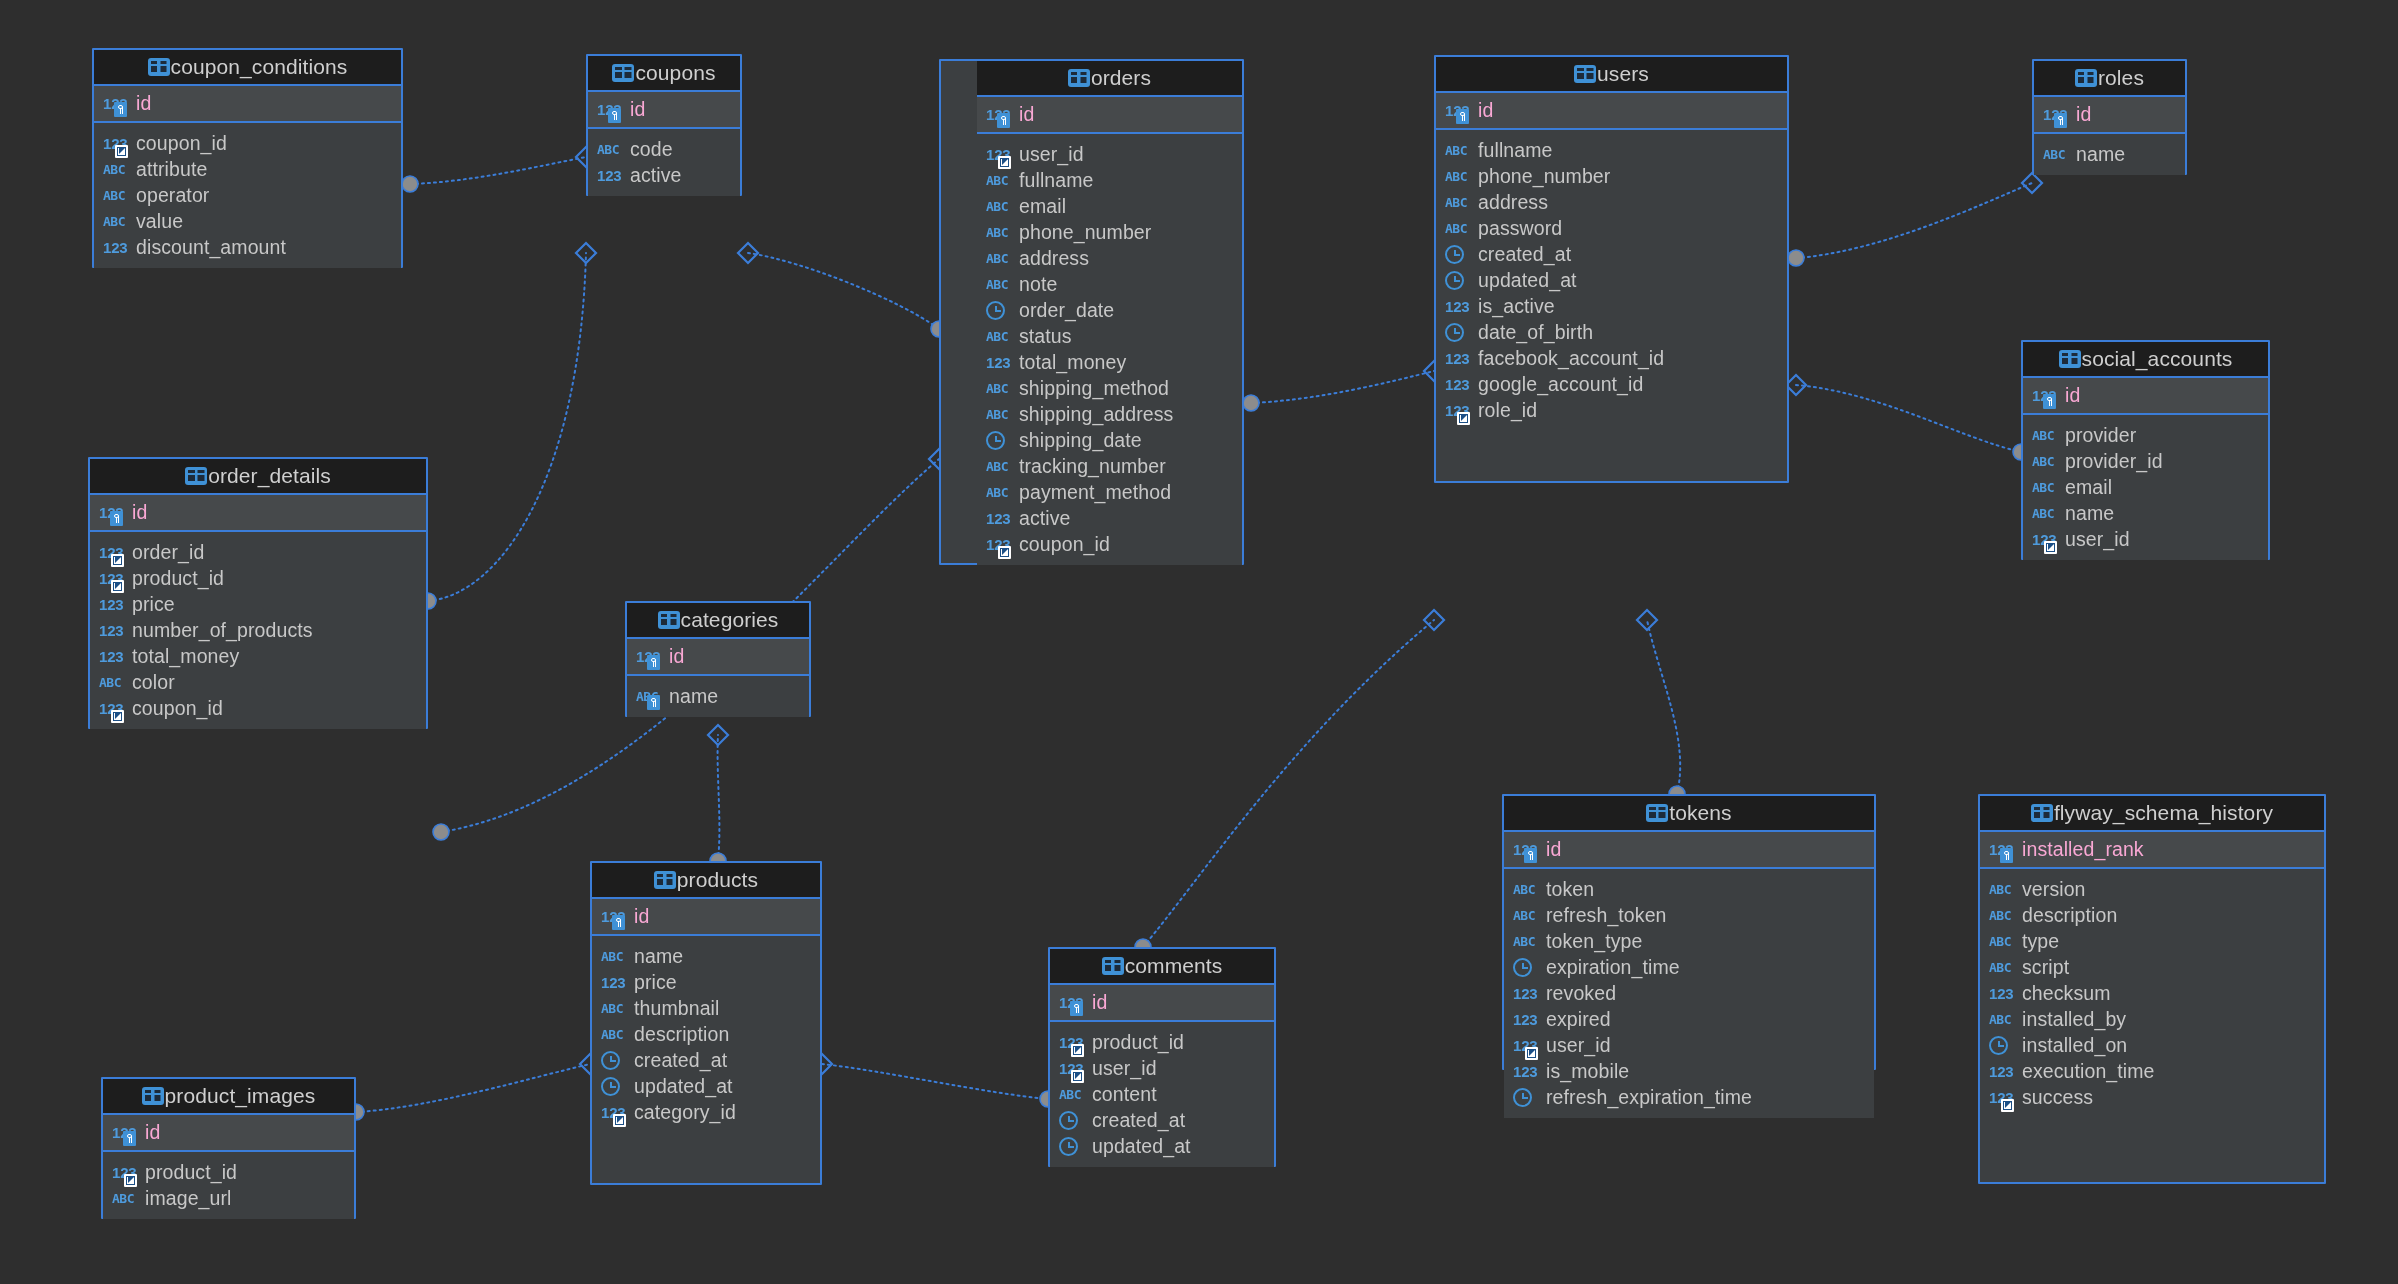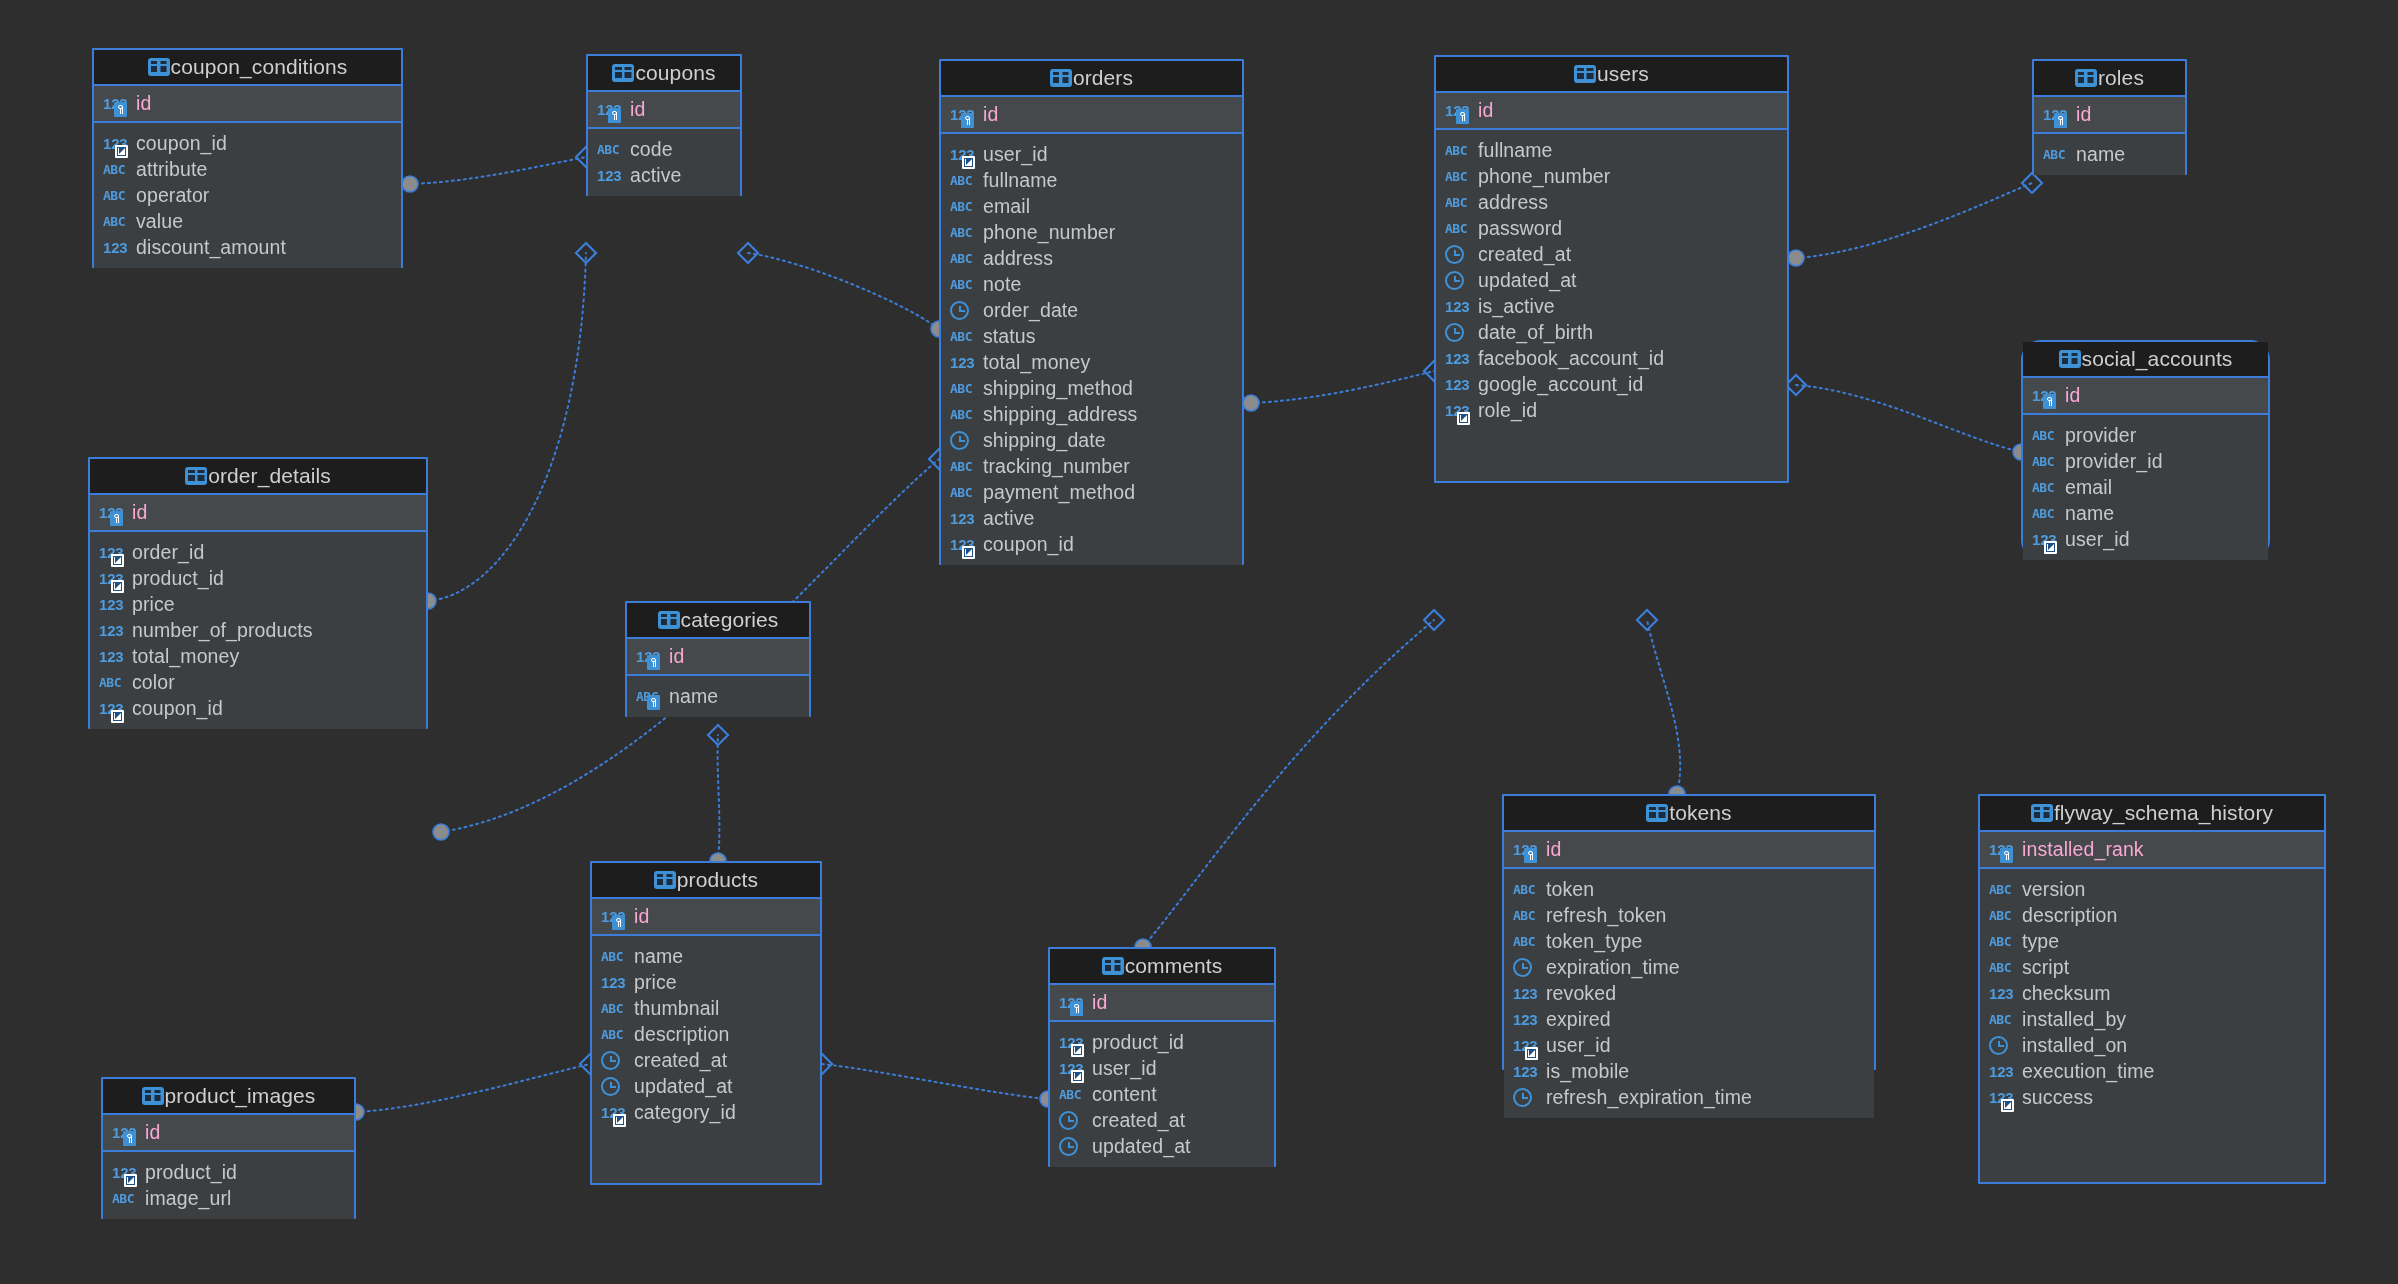--- a/index.html
+++ b/index.html
@@ -346,21 +346,21 @@
             <span class="col-name">code</span>
           </div>
           <div class="col-row">
             <span class="type-ico">
               <span class="t-num">123</span>
             </span>
             <span class="col-name">active</span>
           </div>
         </div>
       </div>
-      <div class="table-card" style="left: 939px; top: 59px; width: 305px; height: 506px;">
+      <div class="table-card" style="left: 939px; top: 59px; width: 305px; height: 506px; padding-left: 36px;">
         <div class="tbl-header">
           <span class="tbl-ico"></span>
           <span class="tbl-title">orders</span>
         </div>
         <div class="pk-section">
           <div class="col-row pk">
             <span class="type-ico">
               <span class="t-num">123</span>
               <span class="badge key"></span>
             </span>
@@ -568,21 +568,21 @@
         </div>
         <div class="col-section">
           <div class="col-row">
             <span class="type-ico">
               <span class="t-str">ABC</span>
             </span>
             <span class="col-name">name</span>
           </div>
         </div>
       </div>
-      <div class="table-card" style="left: 2021px; top: 340px; width: 249px; height: 220px; border-radius: 20px;">
+      <div class="table-card" style="left: 2021px; top: 340px; width: 249px; height: 220px;">
         <div class="tbl-header">
           <span class="tbl-ico"></span>
           <span class="tbl-title">social_accounts</span>
         </div>
         <div class="pk-section">
           <div class="col-row pk">
             <span class="type-ico">
               <span class="t-num">123</span>
               <span class="badge key"></span>
             </span>

